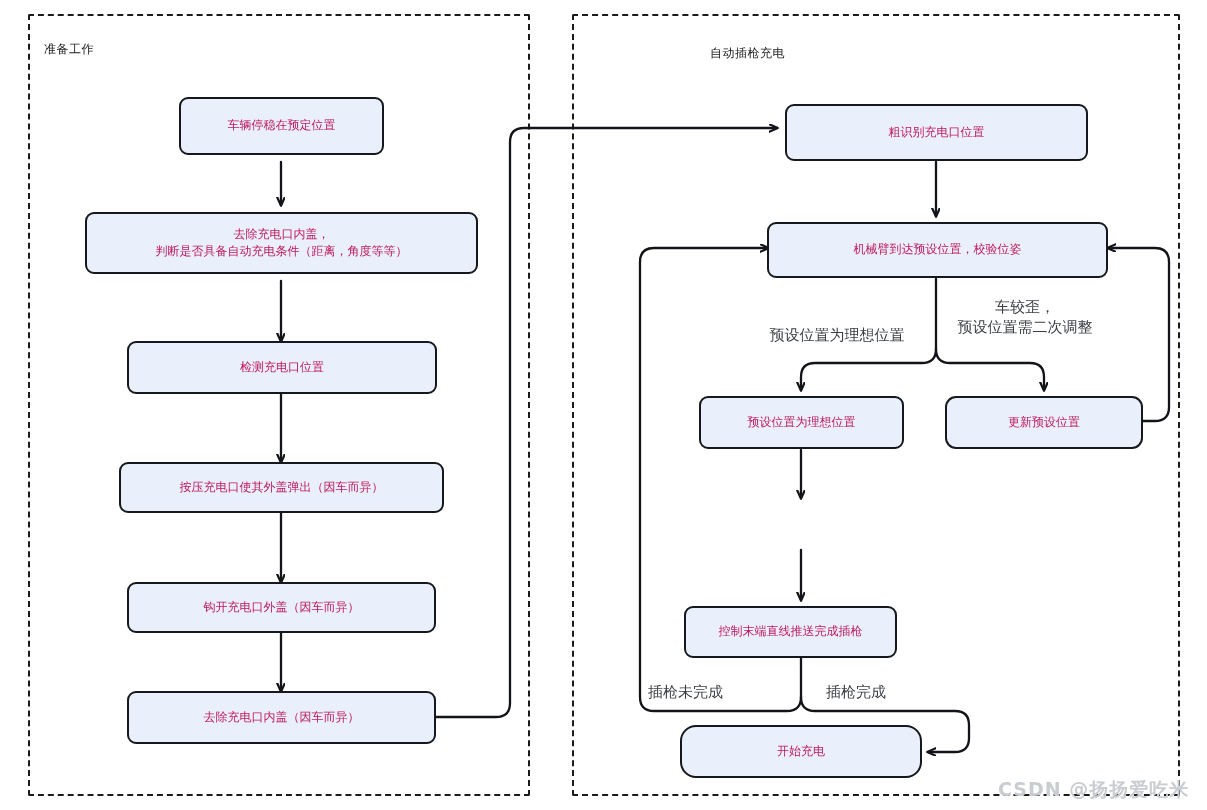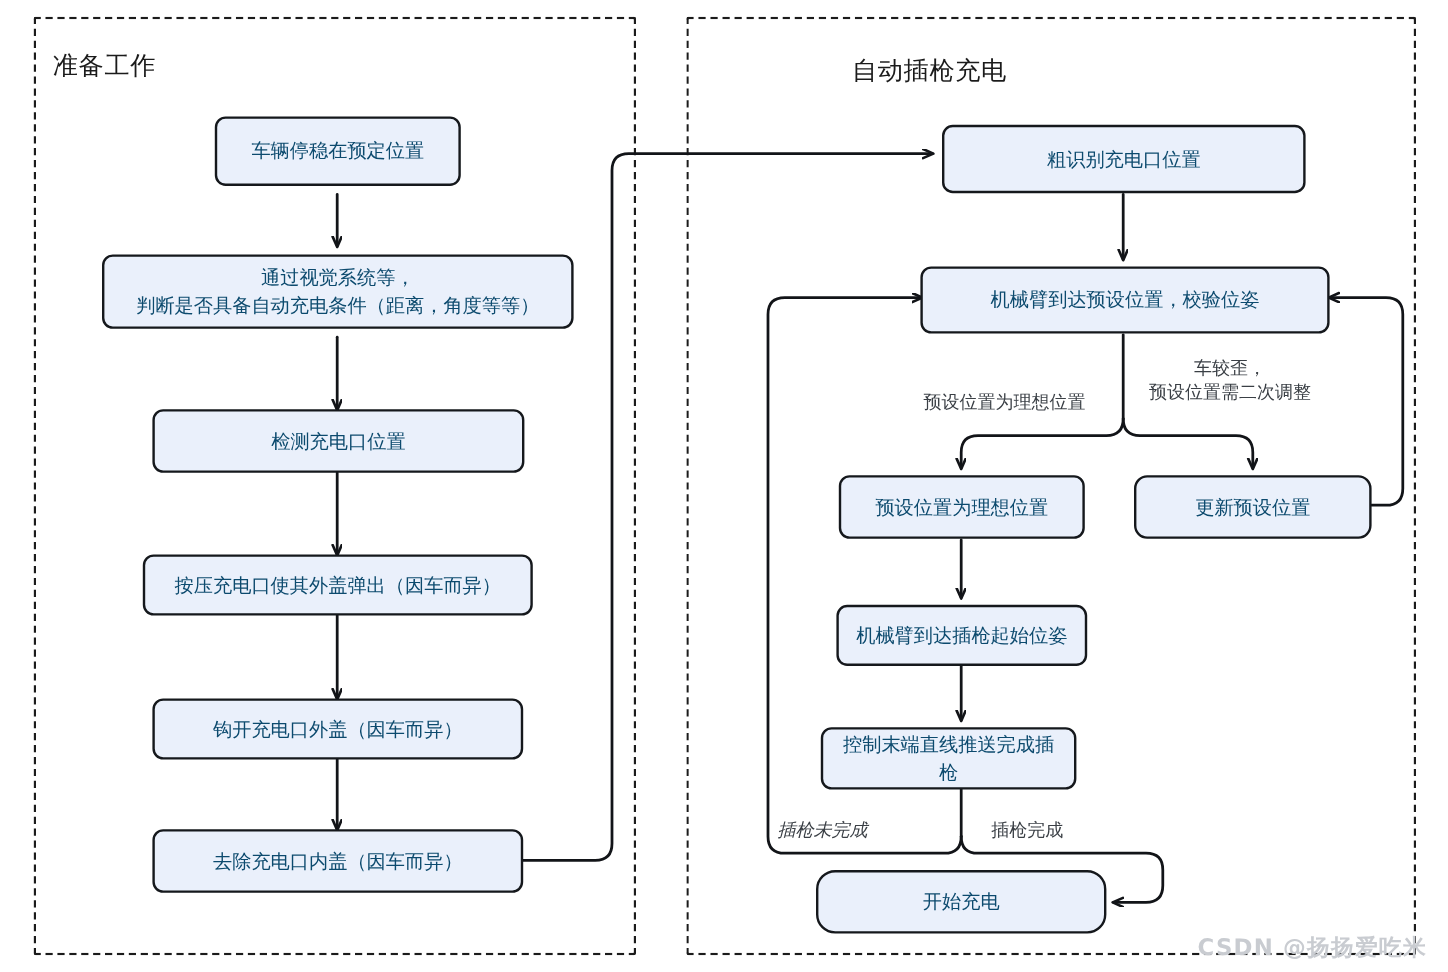--- a/index.html
+++ b/index.html
@@ -26,37 +26,37 @@
   }
   .panel {
     position: absolute;
     border: 2px dashed #1b1b1b;
     border-radius: 2px;
     box-sizing: border-box;
     background: transparent;
   }
   .panel-title {
     position: absolute;
-    font-size: 21px;
+    font-size: 12px;
     color: #1b1b1b;
     white-space: nowrap;
     letter-spacing: 0.5px;
   }
   .node {
     position: absolute;
     box-sizing: border-box;
     background: #eaf0fb;
     border: 2.4px solid #15181c;
     border-radius: 9px;
     display: flex;
     align-items: center;
     justify-content: center;
     text-align: center;
-    color: #0c4a6e;
-    font-size: 16px;
+    color: #be185d;
+    font-size: 12px;
     line-height: 1.45;
     padding: 4px 10px;
     white-space: pre-line;
   }
   .edge-label {
     position: absolute;
     font-size: 15px;
     color: #3a3f45;
     white-space: pre-line;
     text-align: center;
@@ -111,36 +111,35 @@
 
       <path d="M801,658 L801,697"></path>
 
       <path d="M801,697 Q801,711 787,711 L654,711 Q640,711 640,697 L640,262 Q640,248 654,248 L768,248" marker-end="url(#ah)"></path>
 
       <path d="M801,697 Q801,711 815,711 L955,711 Q969,711 969,725 L969,738 Q969,752 955,752 L928,752" marker-end="url(#ah)"></path>
     </g>
   </svg>
 
   <div class="node" style="left:179px; top:97px; width:205px; height:58px;">车辆停稳在预定位置</div>
-  <div class="node" style="left:85px; top:212px; width:393px; height:62px;">通过视觉系统等，
+  <div class="node" style="left:85px; top:212px; width:393px; height:62px;">去除充电口内盖，
 判断是否具备自动充电条件（距离，角度等等）</div>
   <div class="node" style="left:127px; top:341px; width:310px; height:53px;">检测充电口位置</div>
   <div class="node" style="left:119px; top:462px; width:325px; height:51px;">按压充电口使其外盖弹出（因车而异）</div>
   <div class="node" style="left:127px; top:582px; width:309px; height:51px;">钩开充电口外盖（因车而异）</div>
   <div class="node" style="left:127px; top:691px; width:309px; height:53px;">去除充电口内盖（因车而异）</div>
 
   <div class="node" style="left:767px; top:222px; width:341px; height:56px;">机械臂到达预设位置，校验位姿</div>
   <div class="node" style="left:785px; top:104px; width:303px; height:57px;">粗识别充电口位置</div>
   <div class="node" style="left:699px; top:396px; width:205px; height:53px;">预设位置为理想位置</div>
   <div class="node" style="left:945px; top:396px; width:198px; height:53px;border-radius:11px;">更新预设位置</div>
-  <div class="node" style="left:697px; top:504px; width:209px; height:51px;">机械臂到达插枪起始位姿</div>
   <div class="node" style="left:684px; top:606px; width:213px; height:52px;">控制末端直线推送完成插枪</div>
   <div class="node" style="left:680px; top:725px; width:242px; height:53px;border-radius:16px;">开始充电</div>
 
   <div class="edge-label" style="left:752px; top:325px; width:170px;">预设位置为理想位置</div>
   <div class="edge-label" style="left:930px; top:297px; width:190px;">车较歪，
 预设位置需二次调整</div>
-  <div class="edge-label" style="left:648px; top:682px; width:140px; text-align:left;font-style:italic;">插枪未完成</div>
+  <div class="edge-label" style="left:648px; top:682px; width:140px; text-align:left;">插枪未完成</div>
   <div class="edge-label" style="left:826px; top:682px; width:120px; text-align:left;">插枪完成</div>
 
   <div class="watermark" style="left:998px; top:777px;font-weight:bold;">CSDN @扬扬爱吃米</div>
 
 </div>
 
 </body></html>

